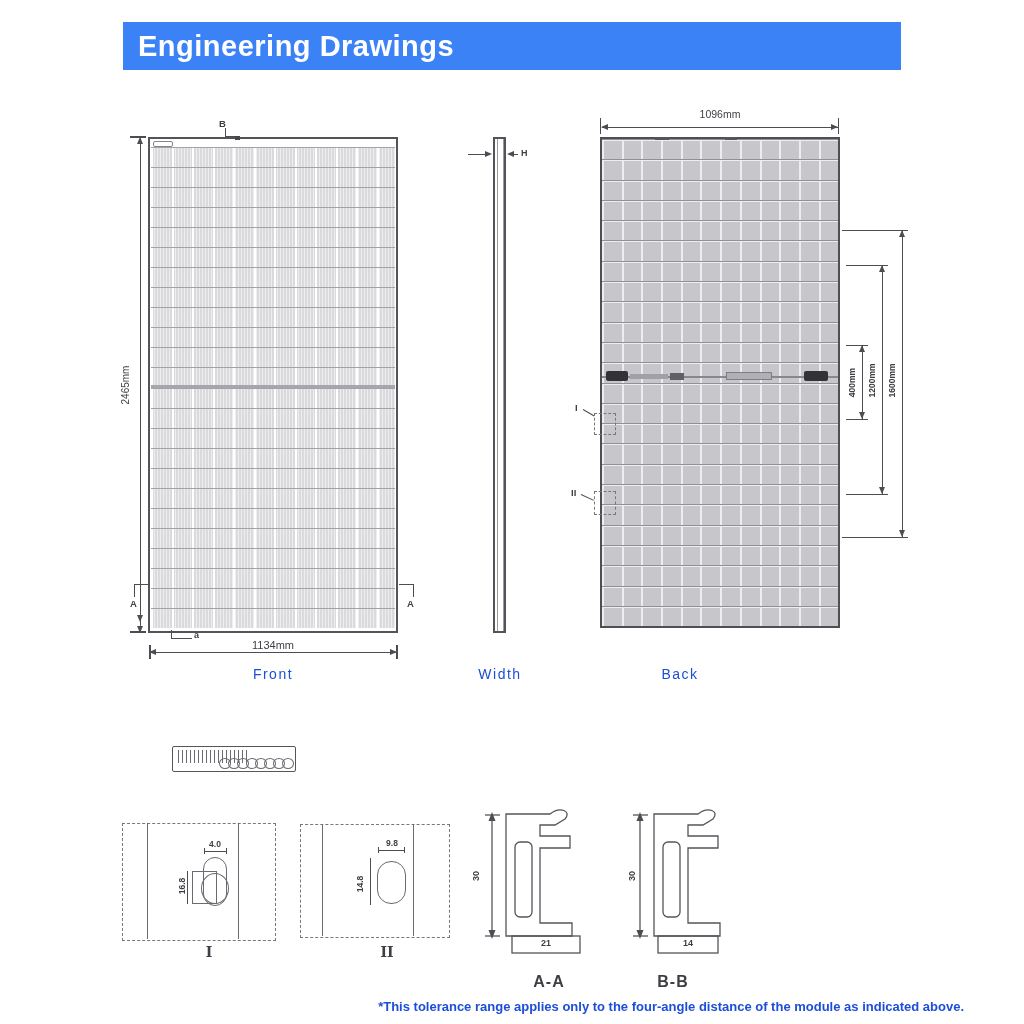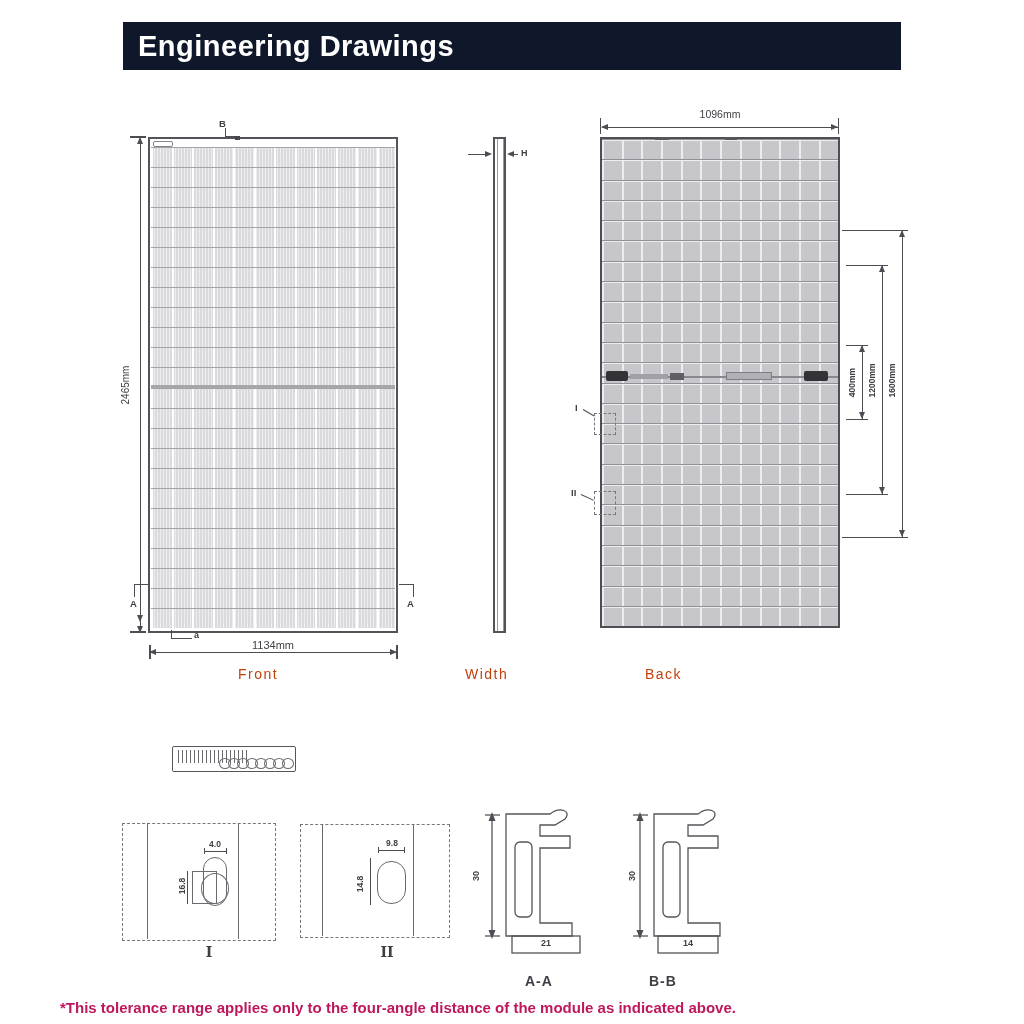--- a/index.html
+++ b/index.html
@@ -1,53 +1,53 @@
 <!DOCTYPE html>
 <html><head>
 <meta charset="utf-8">
 <style>
   html,body{margin:0;padding:0;background:#fff}
   .page{position:relative;width:1024px;height:1024px;background:#fff;overflow:hidden;
         font-family:"Liberation Sans",sans-serif;color:#3e3e44}
-  .banner{position:absolute;left:123px;top:22px;width:778px;height:48px;background:#0f172a}
+  .banner{position:absolute;left:123px;top:22px;width:778px;height:48px;background:#3b82f6}
   .banner h1{margin:0;padding-left:15px;line-height:48px;font-size:29px;font-weight:700;
              color:#ffffff;letter-spacing:.5px}
   .panel{position:absolute;border:2px solid #53535a;box-sizing:border-box;background:#fff}
   .grid-front{background-color:#dadadd;background-image:
     repeating-linear-gradient(180deg,#a2a2a8 0,#a2a2a8 1px,transparent 1px,transparent 20px),
     repeating-linear-gradient(90deg,#ffffff 0,#ffffff 2px,transparent 2px,transparent 20.5px),
     repeating-linear-gradient(90deg,rgba(255,255,255,.55) 0,rgba(255,255,255,.55) 1px,transparent 1px,transparent 3px)}
   .grid-back{background-color:#c7c7cb;background-image:
     repeating-linear-gradient(180deg,#909096 0,#909096 1px,transparent 1px,transparent 20.3px),
     repeating-linear-gradient(90deg,#ededef 0,#ededef 2px,transparent 2px,transparent 19.7px),
     repeating-linear-gradient(180deg,#ededef 0,#ededef 2px,transparent 2px,transparent 20.3px)}
   .hl{position:absolute;border-top:1px solid #4c4c52}
   .hl2{position:absolute;border-top:2px solid #4c4c52}
   .vl{position:absolute;border-left:1px solid #4c4c52}
   .dash{position:absolute;border:1px dashed #77777d}
   .shape{position:absolute;border:1.3px solid #6a6a70;box-sizing:border-box}
   .dim{position:absolute;font-size:10.5px;color:#3e3e44;white-space:nowrap;text-align:center}
   .dim.small{font-size:8.5px;font-weight:700}
   .rot{transform:rotate(-90deg)}
   .sec{position:absolute;font-size:9.5px;font-weight:700;color:#3e3e44}
-  .caption{position:absolute;font-size:14px;color:#c2410c;letter-spacing:1.5px;text-align:left}
-  .seccap{position:absolute;font-size:14px;font-weight:700;color:#3e3e44;letter-spacing:1px;text-align:left}
+  .caption{position:absolute;font-size:14px;color:#1d4ed8;letter-spacing:1.5px;text-align:center}
+  .seccap{position:absolute;font-size:16px;font-weight:700;color:#3e3e44;letter-spacing:1px;text-align:center}
   .roman{position:absolute;font-family:"DejaVu Serif",serif;font-size:14px;font-weight:700;
          color:#3e3e44;text-align:center}
   .tri{position:absolute;width:0;height:0}
   .tri.up{border-left:3px solid transparent;border-right:3px solid transparent;border-bottom:7px solid #4c4c52}
   .tri.dn{border-left:3px solid transparent;border-right:3px solid transparent;border-top:7px solid #4c4c52}
   .tri.lf{border-top:3px solid transparent;border-bottom:3px solid transparent;border-right:7px solid #4c4c52}
   .tri.rt{border-top:3px solid transparent;border-bottom:3px solid transparent;border-left:7px solid #4c4c52}
   .ln{stroke:#55555b;stroke-width:1.3;fill:none}
   .fl{fill:#4c4c52}
   .tol{position:absolute;left:743px;top:763px;width:160px;height:175px;border:2px solid #96969c;box-sizing:border-box}
   .tol-item{position:absolute;left:12px;font-size:15px;color:#8b8b90;letter-spacing:.3px;white-space:nowrap}
-  .footnote{position:absolute;left:60px;top:999px;width:904px;text-align:left;
-            font-size:15px;font-weight:700;color:#be185d}
+  .footnote{position:absolute;left:60px;top:999px;width:904px;text-align:right;
+            font-size:13px;font-weight:700;color:#1d4ed8}
   .hole{width:10px;height:9px;border:1px solid #6a6a70;border-radius:50%;margin-left:-3px;flex:none}
 </style>
 </head>
 <body>
 
 <div class="page">
 
   <div class="banner">
     <h1>Engineering Drawings</h1>
   </div>

